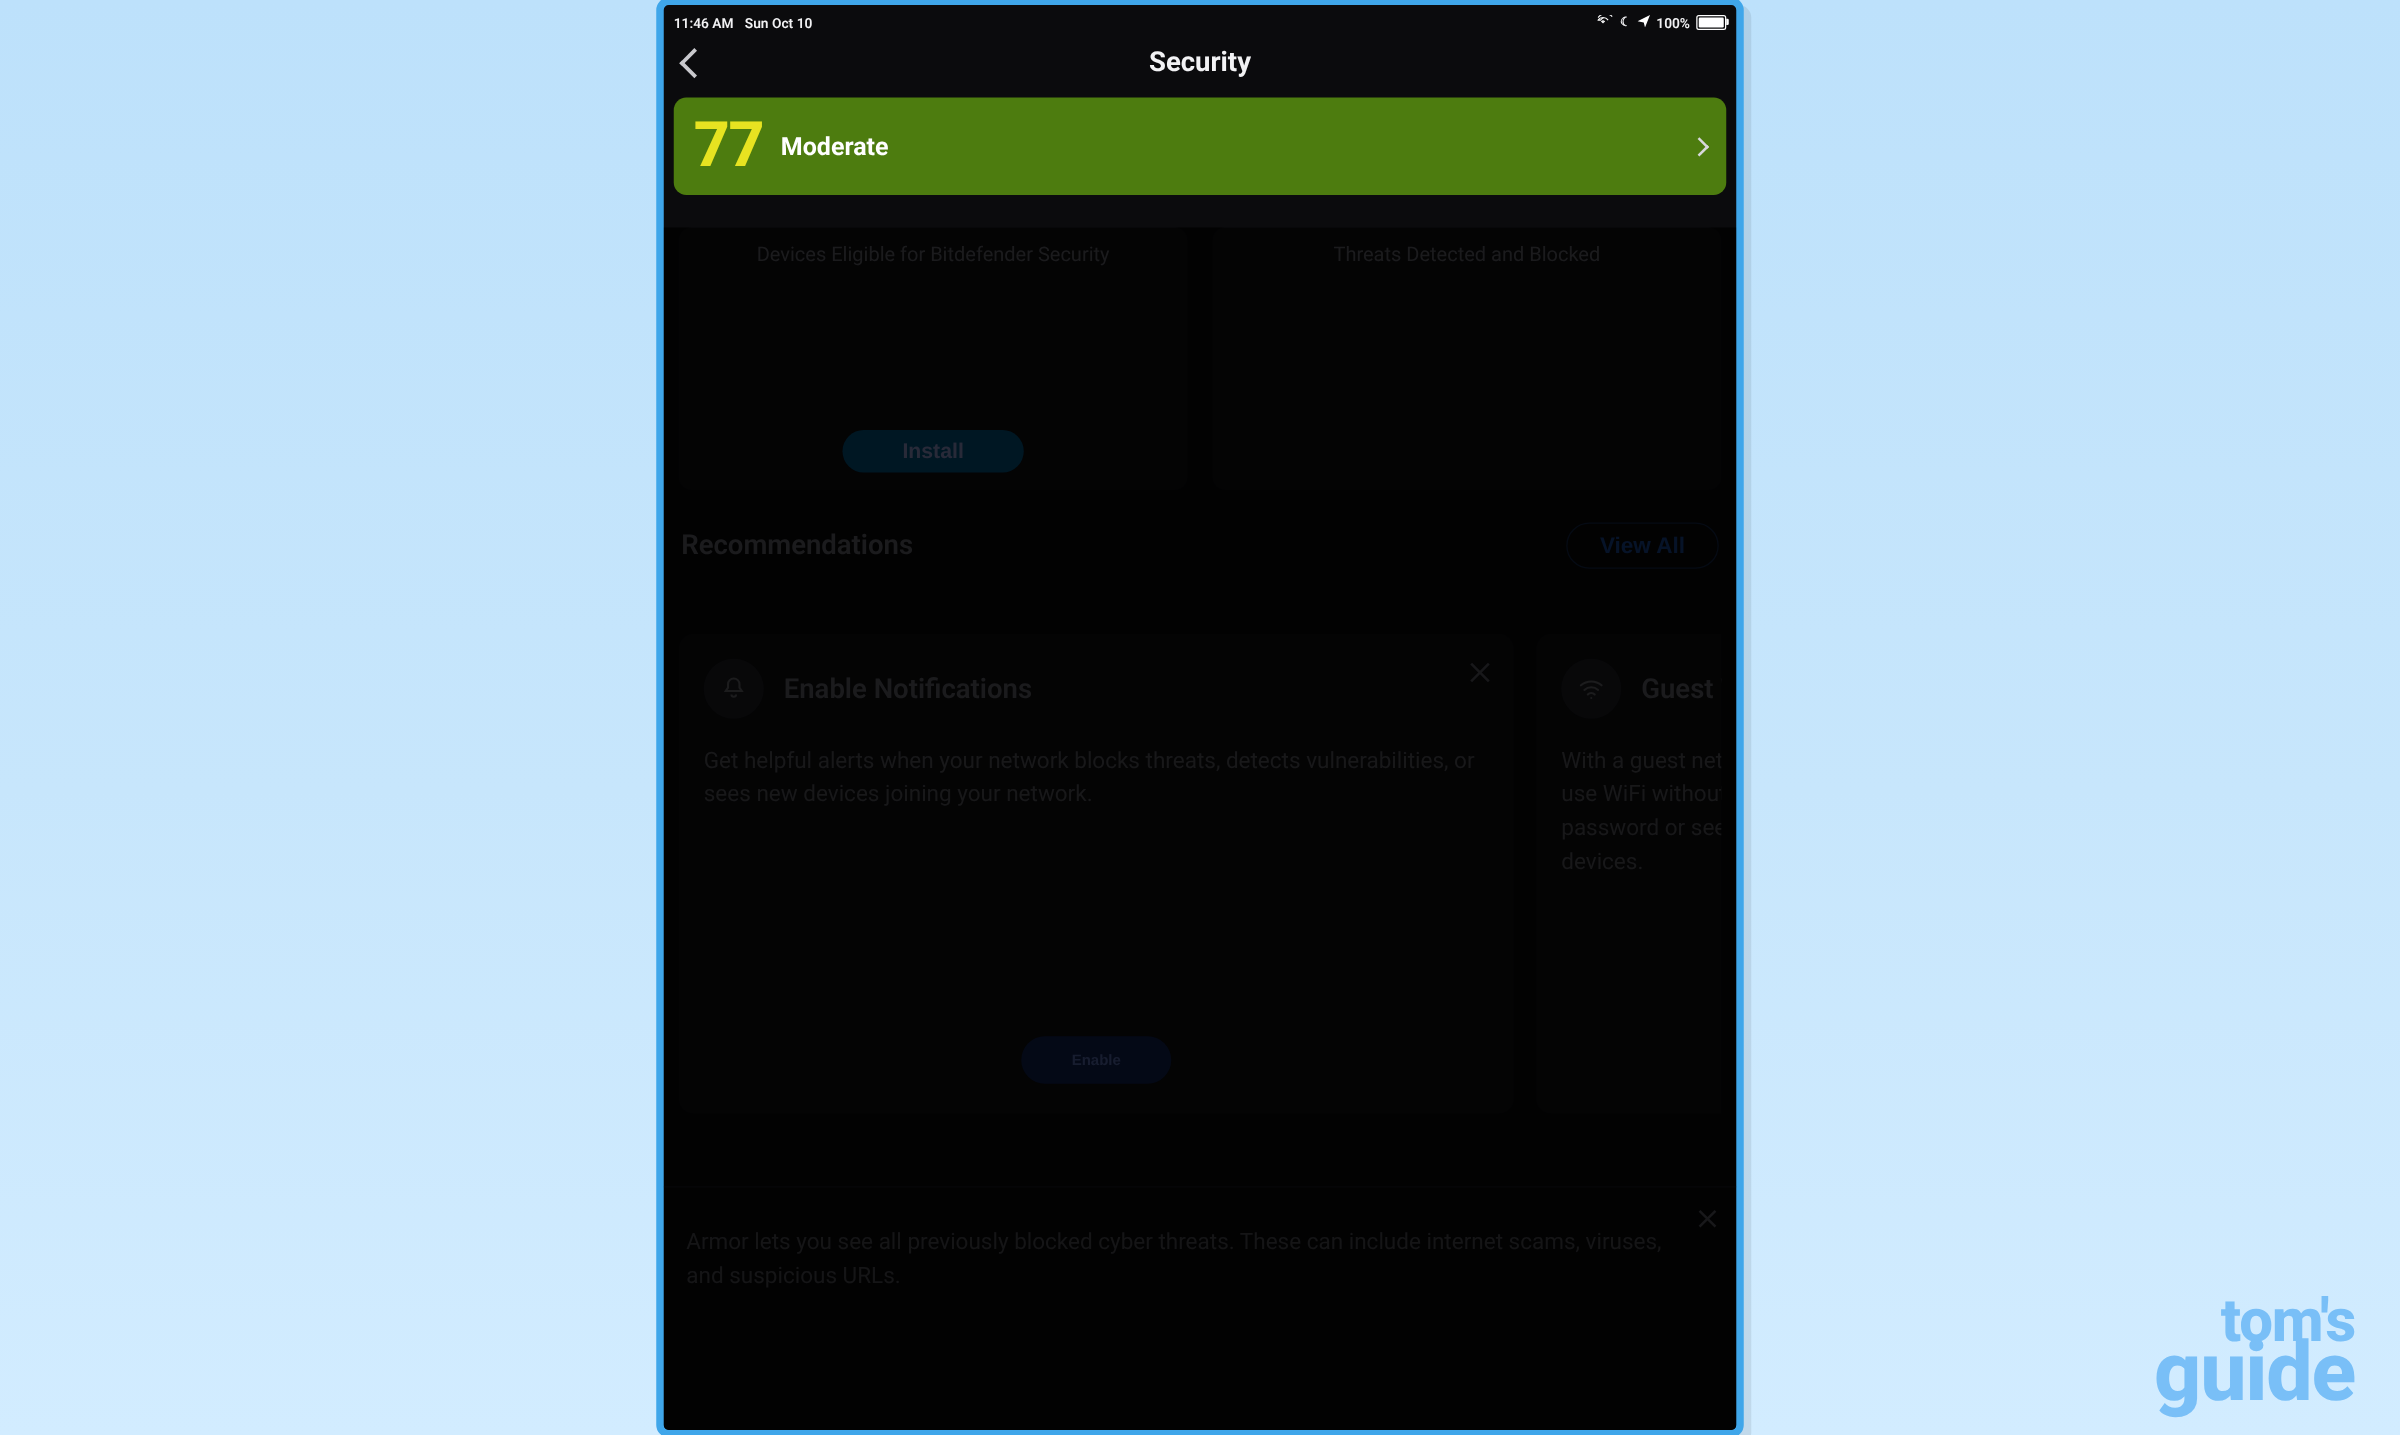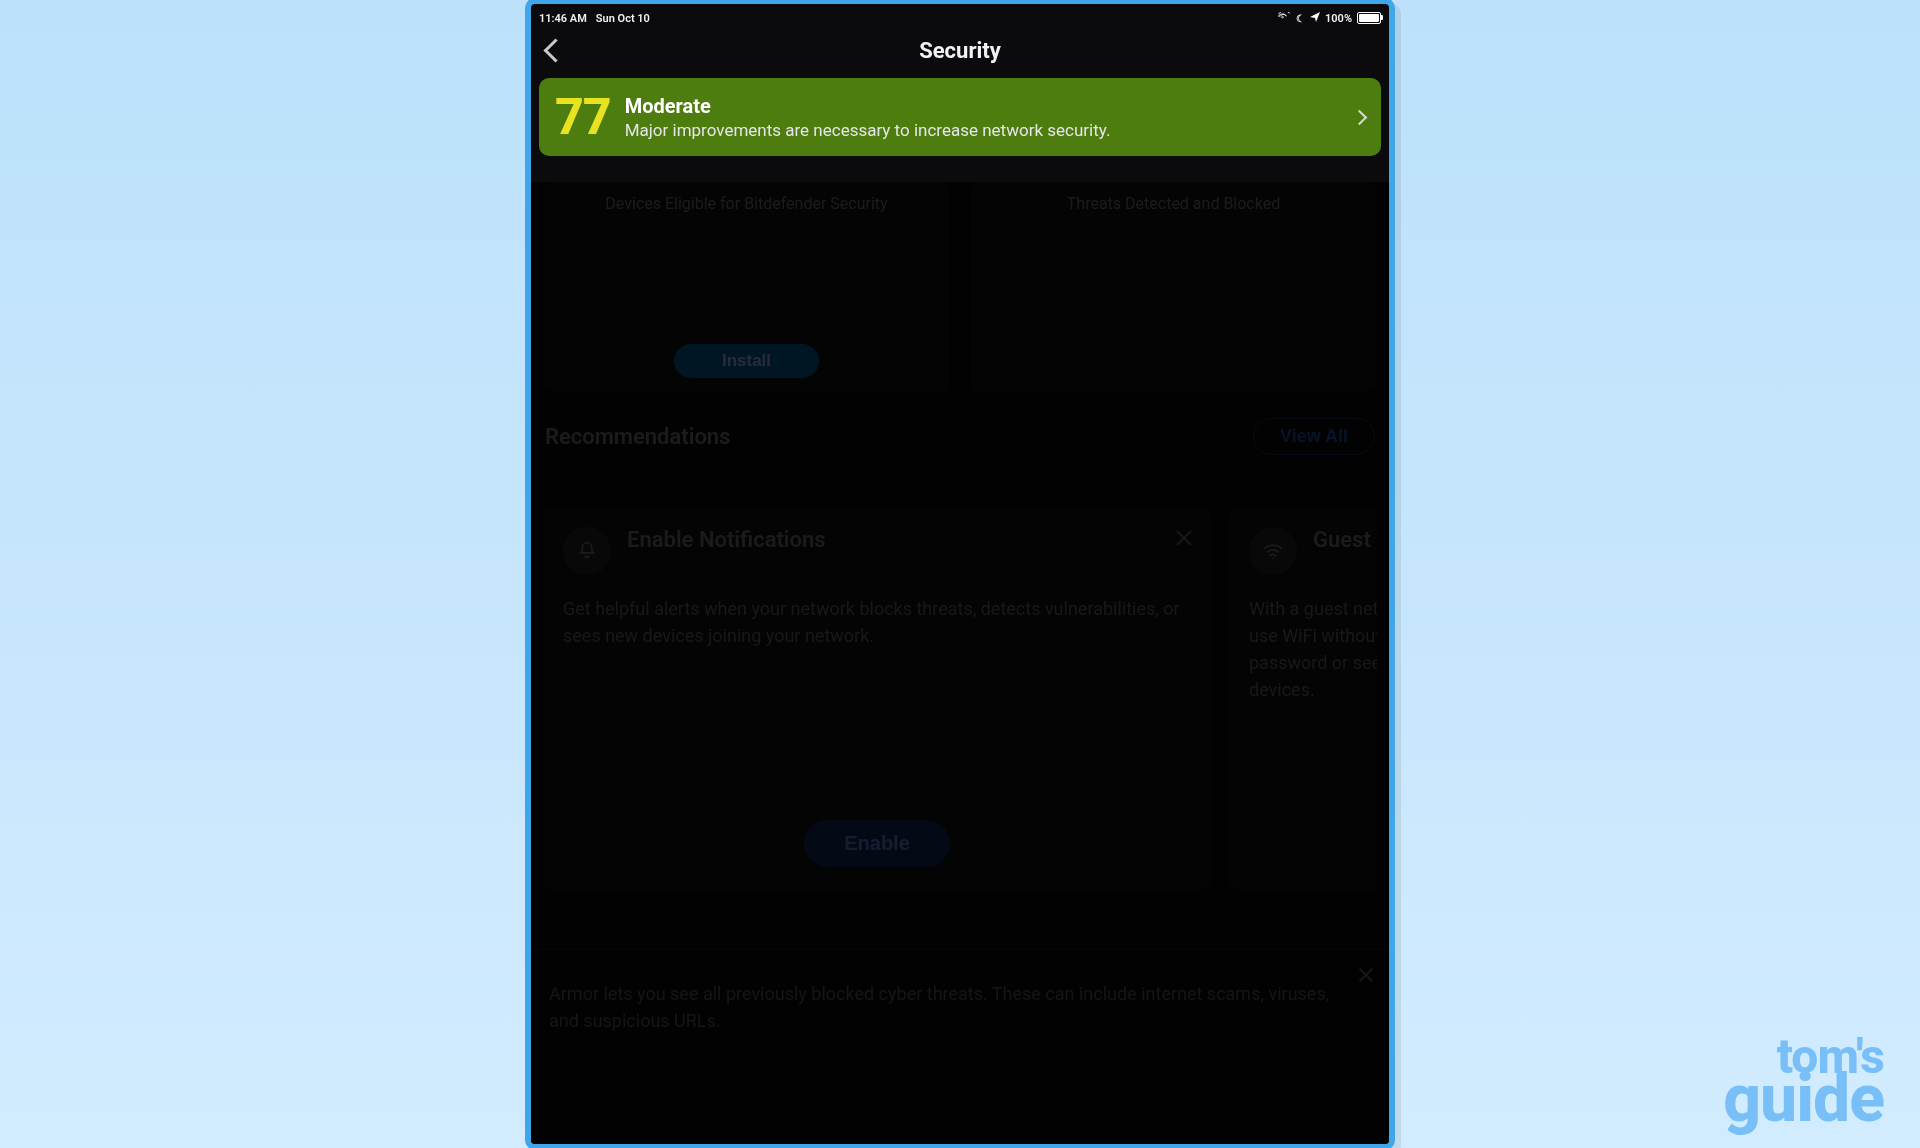--- a/index.html
+++ b/index.html
@@ -57,29 +57,29 @@
   
   .rec-head{display:flex;align-items:center;justify-content:space-between;margin:26px 2px 0 2px;}
   .rec-head .lbl{font-size:22px;font-weight:600;color:#7d7d86;}
   .viewall{background:transparent;border:1.5px solid #17305a;color:#1f56b6;font-size:18px;font-weight:700;
     border-radius:26px;padding:7px 26px;cursor:pointer;}
   
   .cards{display:flex;gap:18px;margin-top:52px;overflow:hidden;}
   .card{background:#121216;border-radius:12px;padding:20px 20px 24px 20px;flex:0 0 628px;min-height:340px;
     display:flex;flex-direction:column;position:relative;}
   .card.small{flex:0 0 300px;}
-  .card-hdr{display:flex;align-items:flex-start;gap:16px;}
+  .card-hdr{display:flex;align-items:center;gap:16px;}
   .card-icon{width:48px;height:48px;border-radius:50%;background:#26262c;display:flex;align-items:center;justify-content:center;color:#7e7e86;}
   .card-title{font-size:22px;font-weight:600;color:#7b7b83;}
   .card-close{position:absolute;right:14px;top:18px;width:26px;height:26px;cursor:pointer;color:#6e6e76;}
   .card-close::before,.card-close::after{content:"";position:absolute;left:12px;top:3px;width:2px;height:20px;background:#6e6e76;}
   .card-close::before{transform:rotate(45deg);}
   .card-close::after{transform:rotate(-45deg);}
   .card-body{margin-top:20px;font-size:18px;line-height:1.5;color:#6c6c74;}
-  .enable-btn{align-self:center;margin-top:auto;background:#132a66;color:#6b84d6;font-weight:700;font-size:20px;
+  .enable-btn{align-self:center;margin-top:auto;background:#132a66;color:#6b84d6;font-weight:700;font-size:12px;
     border:none;border-radius:28px;padding:12px 40px;cursor:pointer;}
   
   .info{margin:58px -12px 0 -12px;border-top:1px solid #202027;padding:16px 18px 30px 18px;position:relative;}
   .info .q{display:flex;align-items:center;gap:10px;font-size:20px;font-weight:600;color:#6f6f77;}
   .info .qmark{width:18px;height:18px;border-radius:50%;background:#3a3a41;color:#0e0e11;font-size:13px;font-weight:800;
     display:flex;align-items:center;justify-content:center;}
   .info .body{margin-top:14px;font-size:18px;line-height:1.5;color:#5f5f67;max-width:790px;}
   .info .xclose{position:absolute;right:12px;top:14px;width:22px;height:22px;cursor:pointer;}
   .info .xclose::before,.info .xclose::after{content:"";position:absolute;left:10px;top:2px;width:2px;height:18px;background:#6e6e76;}
   .info .xclose::before{transform:rotate(45deg);}
@@ -124,21 +124,20 @@
       <div class="navback">
         <span class="chev-left"></span>
       </div>
       <div class="title">Security</div>
     </div>
 
     <div class="banner">
       <div class="score">77</div>
       <div class="banner-text">
         <div class="lvl">Moderate</div>
-        <div class="sub">Major improvements are necessary to increase network security.</div>
       </div>
       <span class="chev-right-sm"></span>
     </div>
 
     <div class="dimzone"></div>
 
     <div class="content">
 
 
       <div class="tiles">

